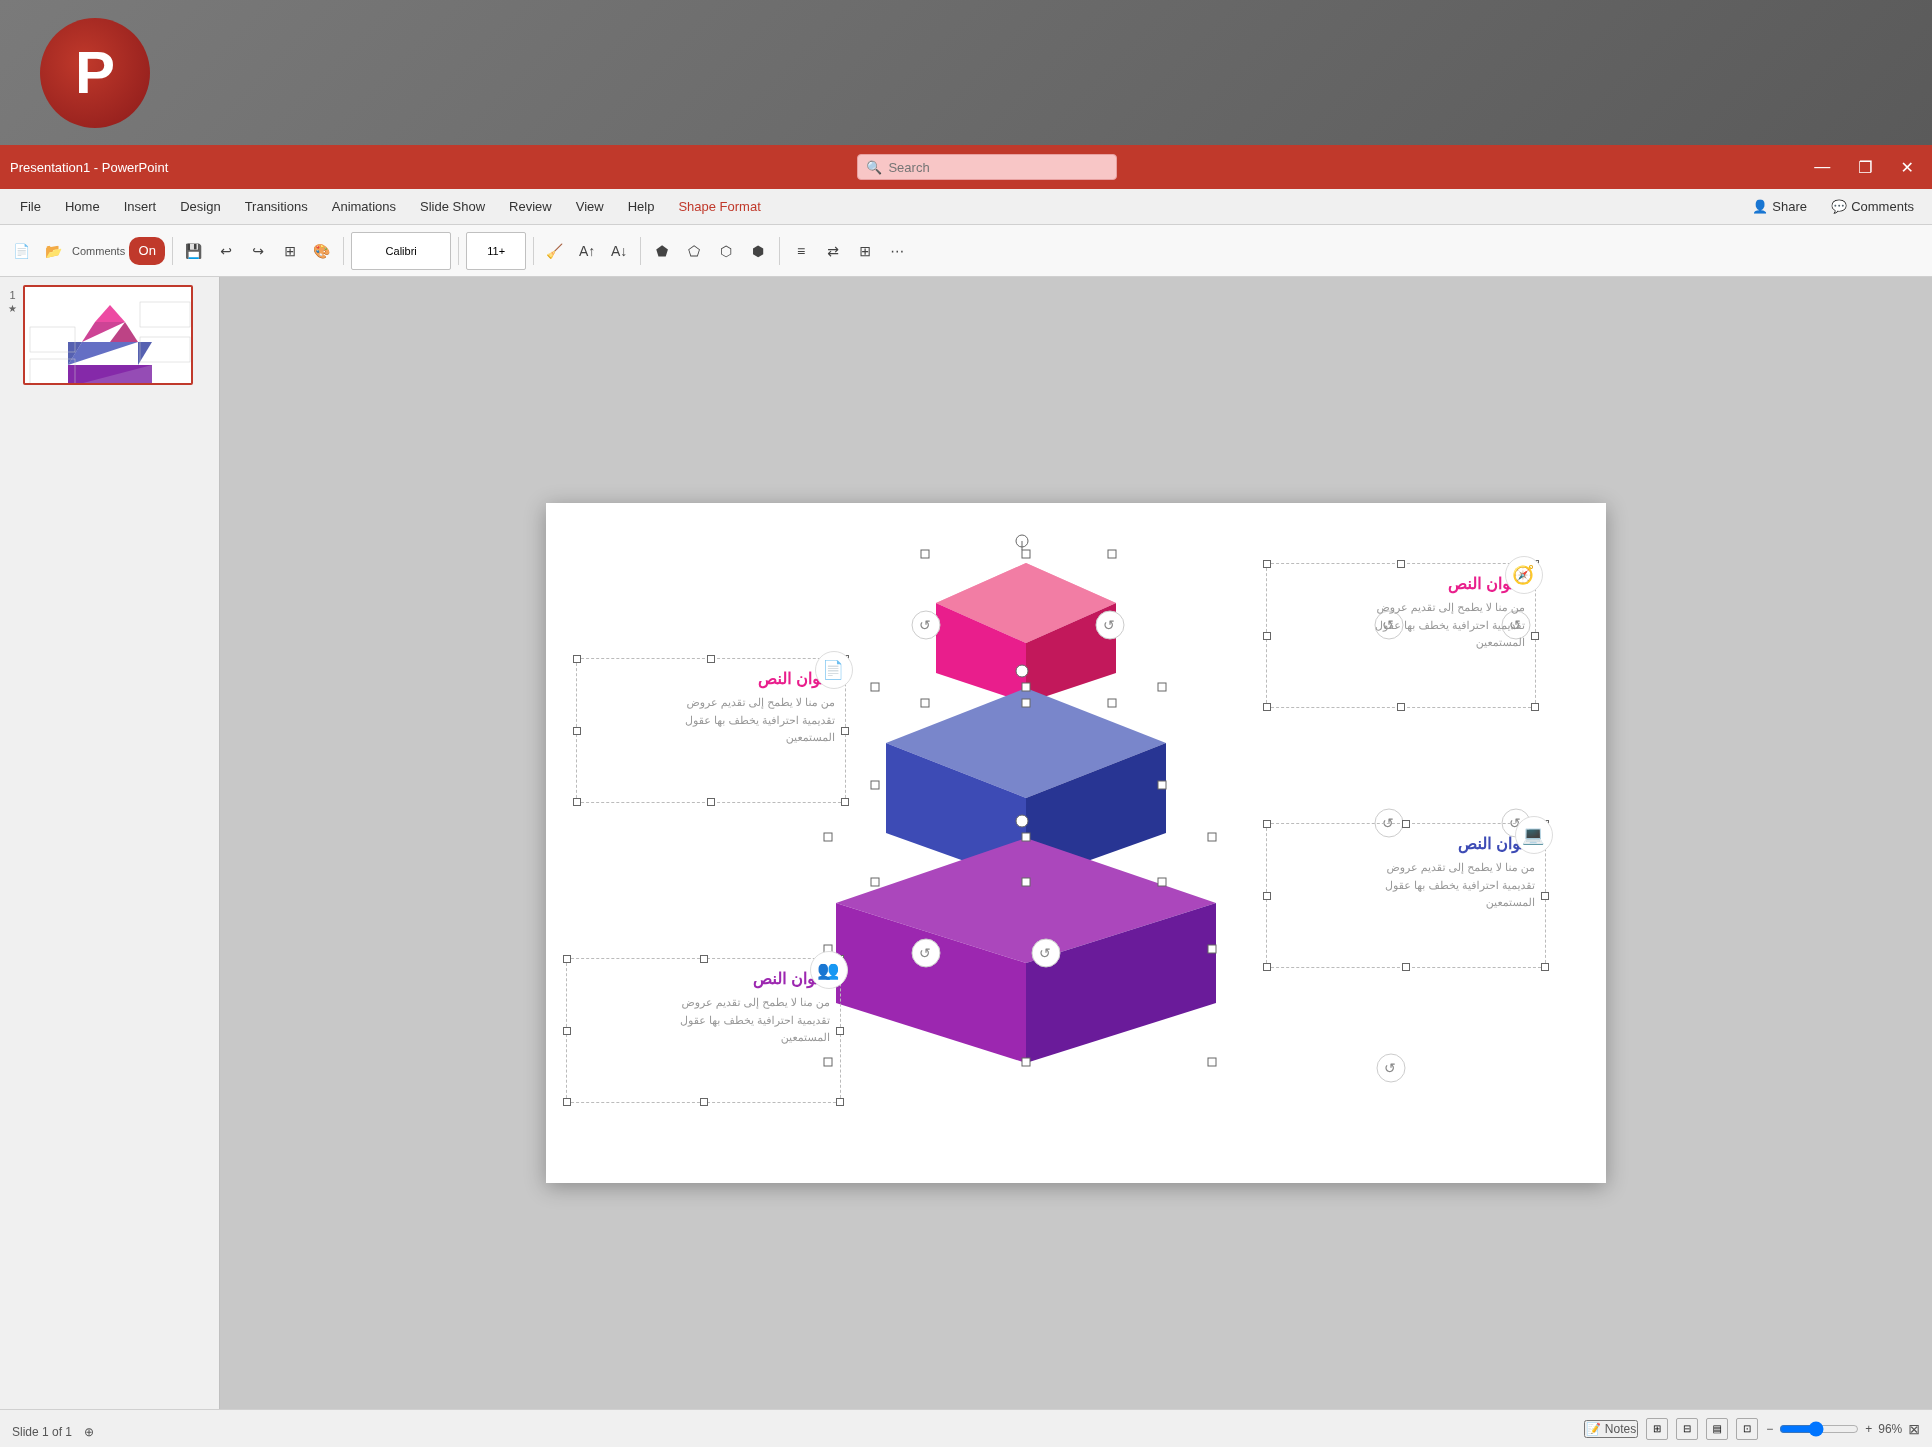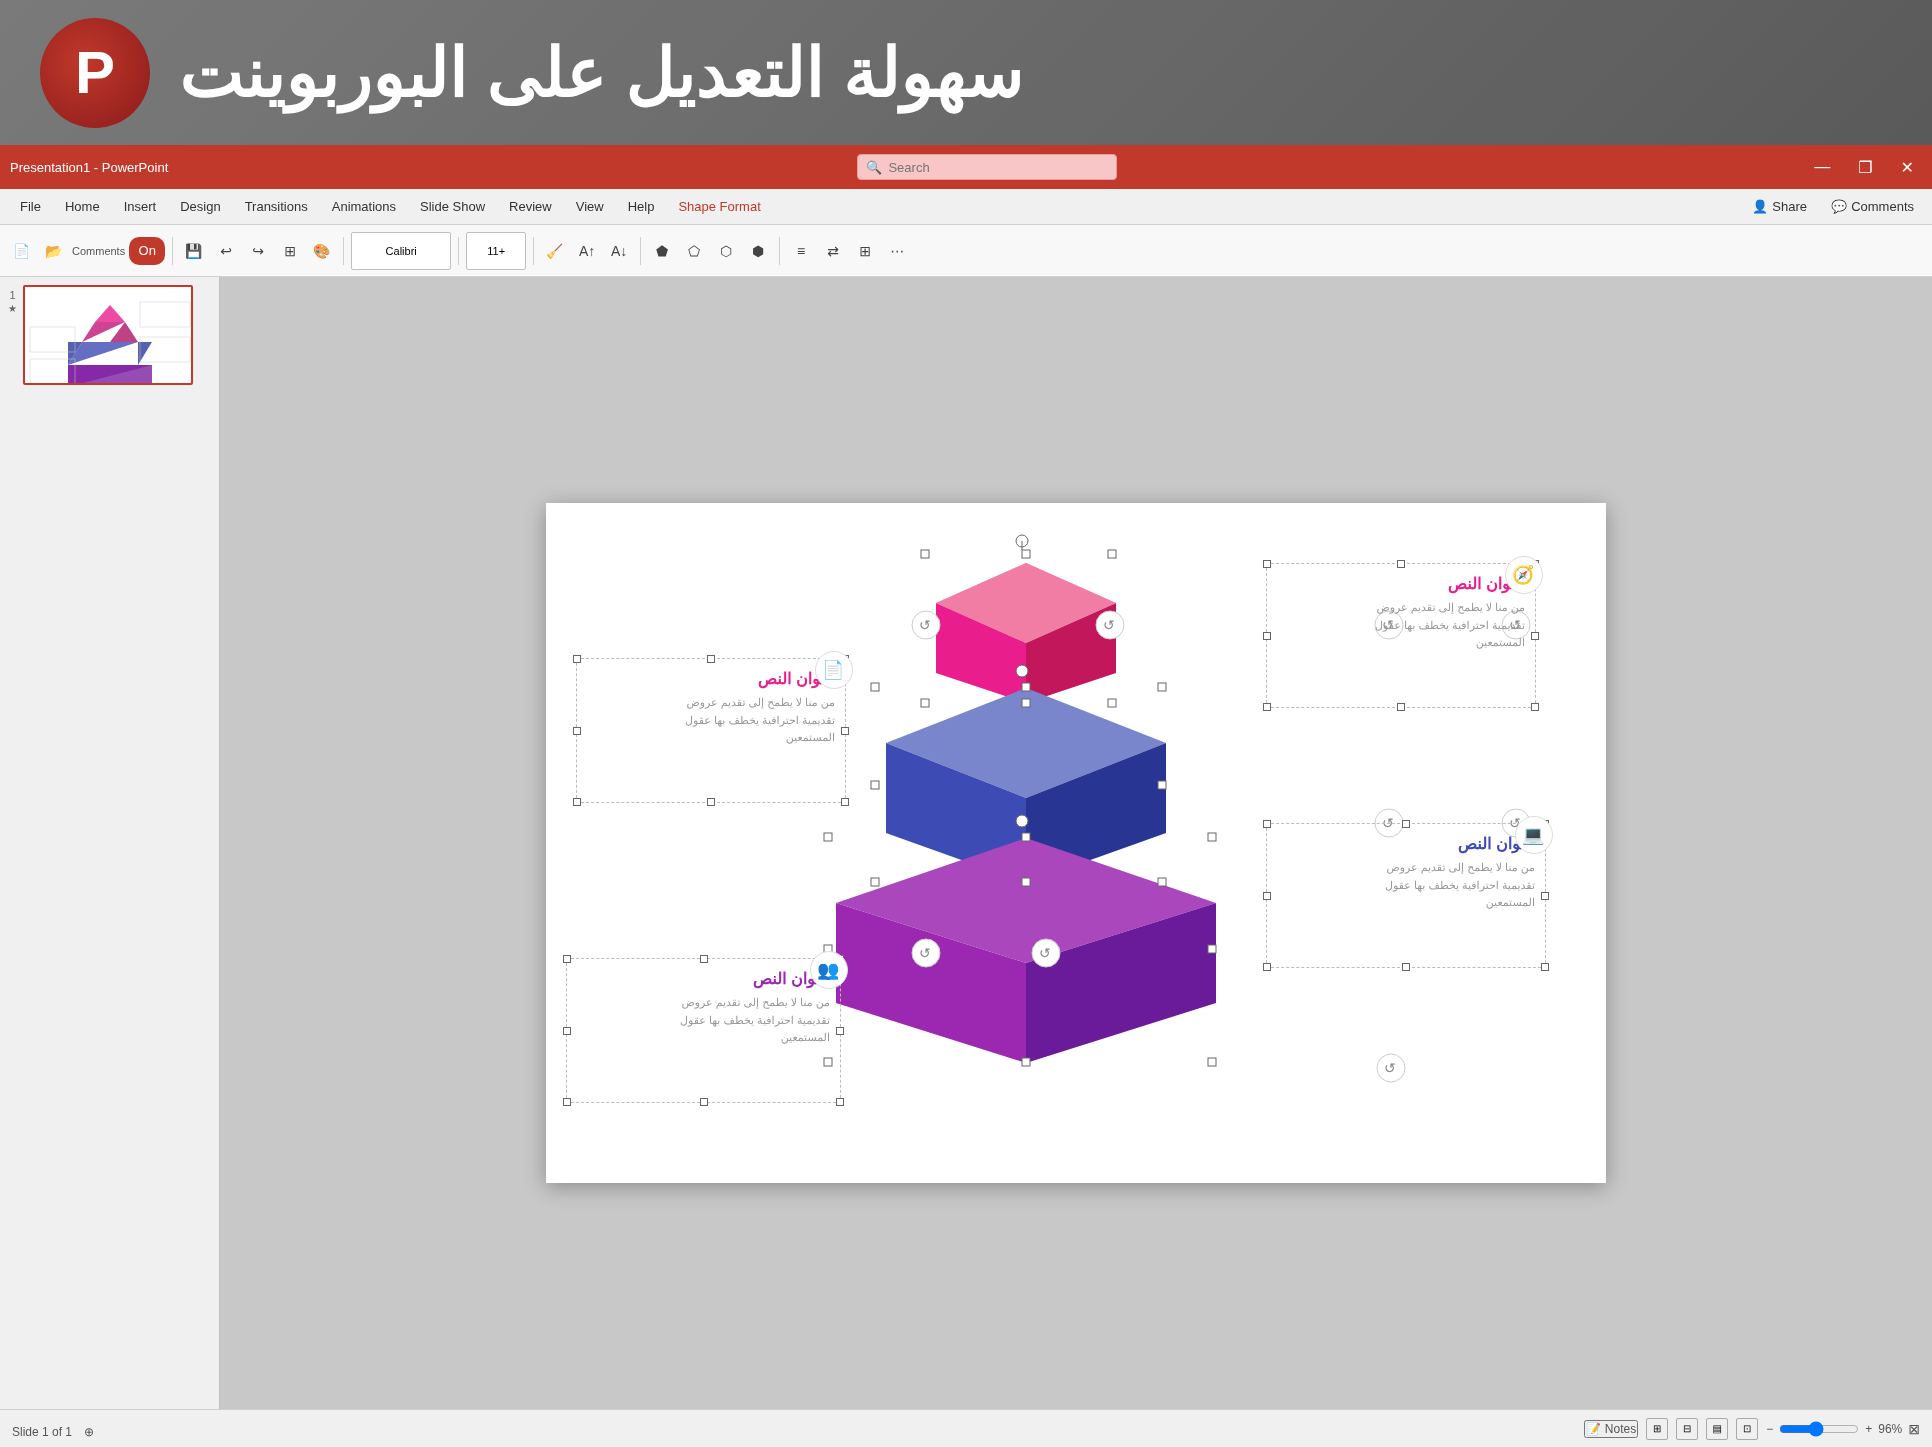--- a/index.html
+++ b/index.html
@@ -123,23 +123,20 @@
 
     
     .slide-content { width: 100%; height: 100%; position: relative; }
   </style>
 </head>
 <body>
 
 <div class="top-banner">
   <div class="ppt-logo">
     <span>P</span>
-  </div>
-  <div class="banner-title">
-    <span>سهولة التعديل على </span><span style="font-weight:900;">البوربوينت</span>
   </div>
 </div>
 
 <div class="title-bar">
   <div class="title-bar-left">
     <span class="title-bar-text">Presentation1  -  PowerPoint</span>
   </div>
   <div class="search-box">
     <span style="color:#888; font-size:13px;">🔍</span>
     <input type="text" placeholder="Search" style="">

